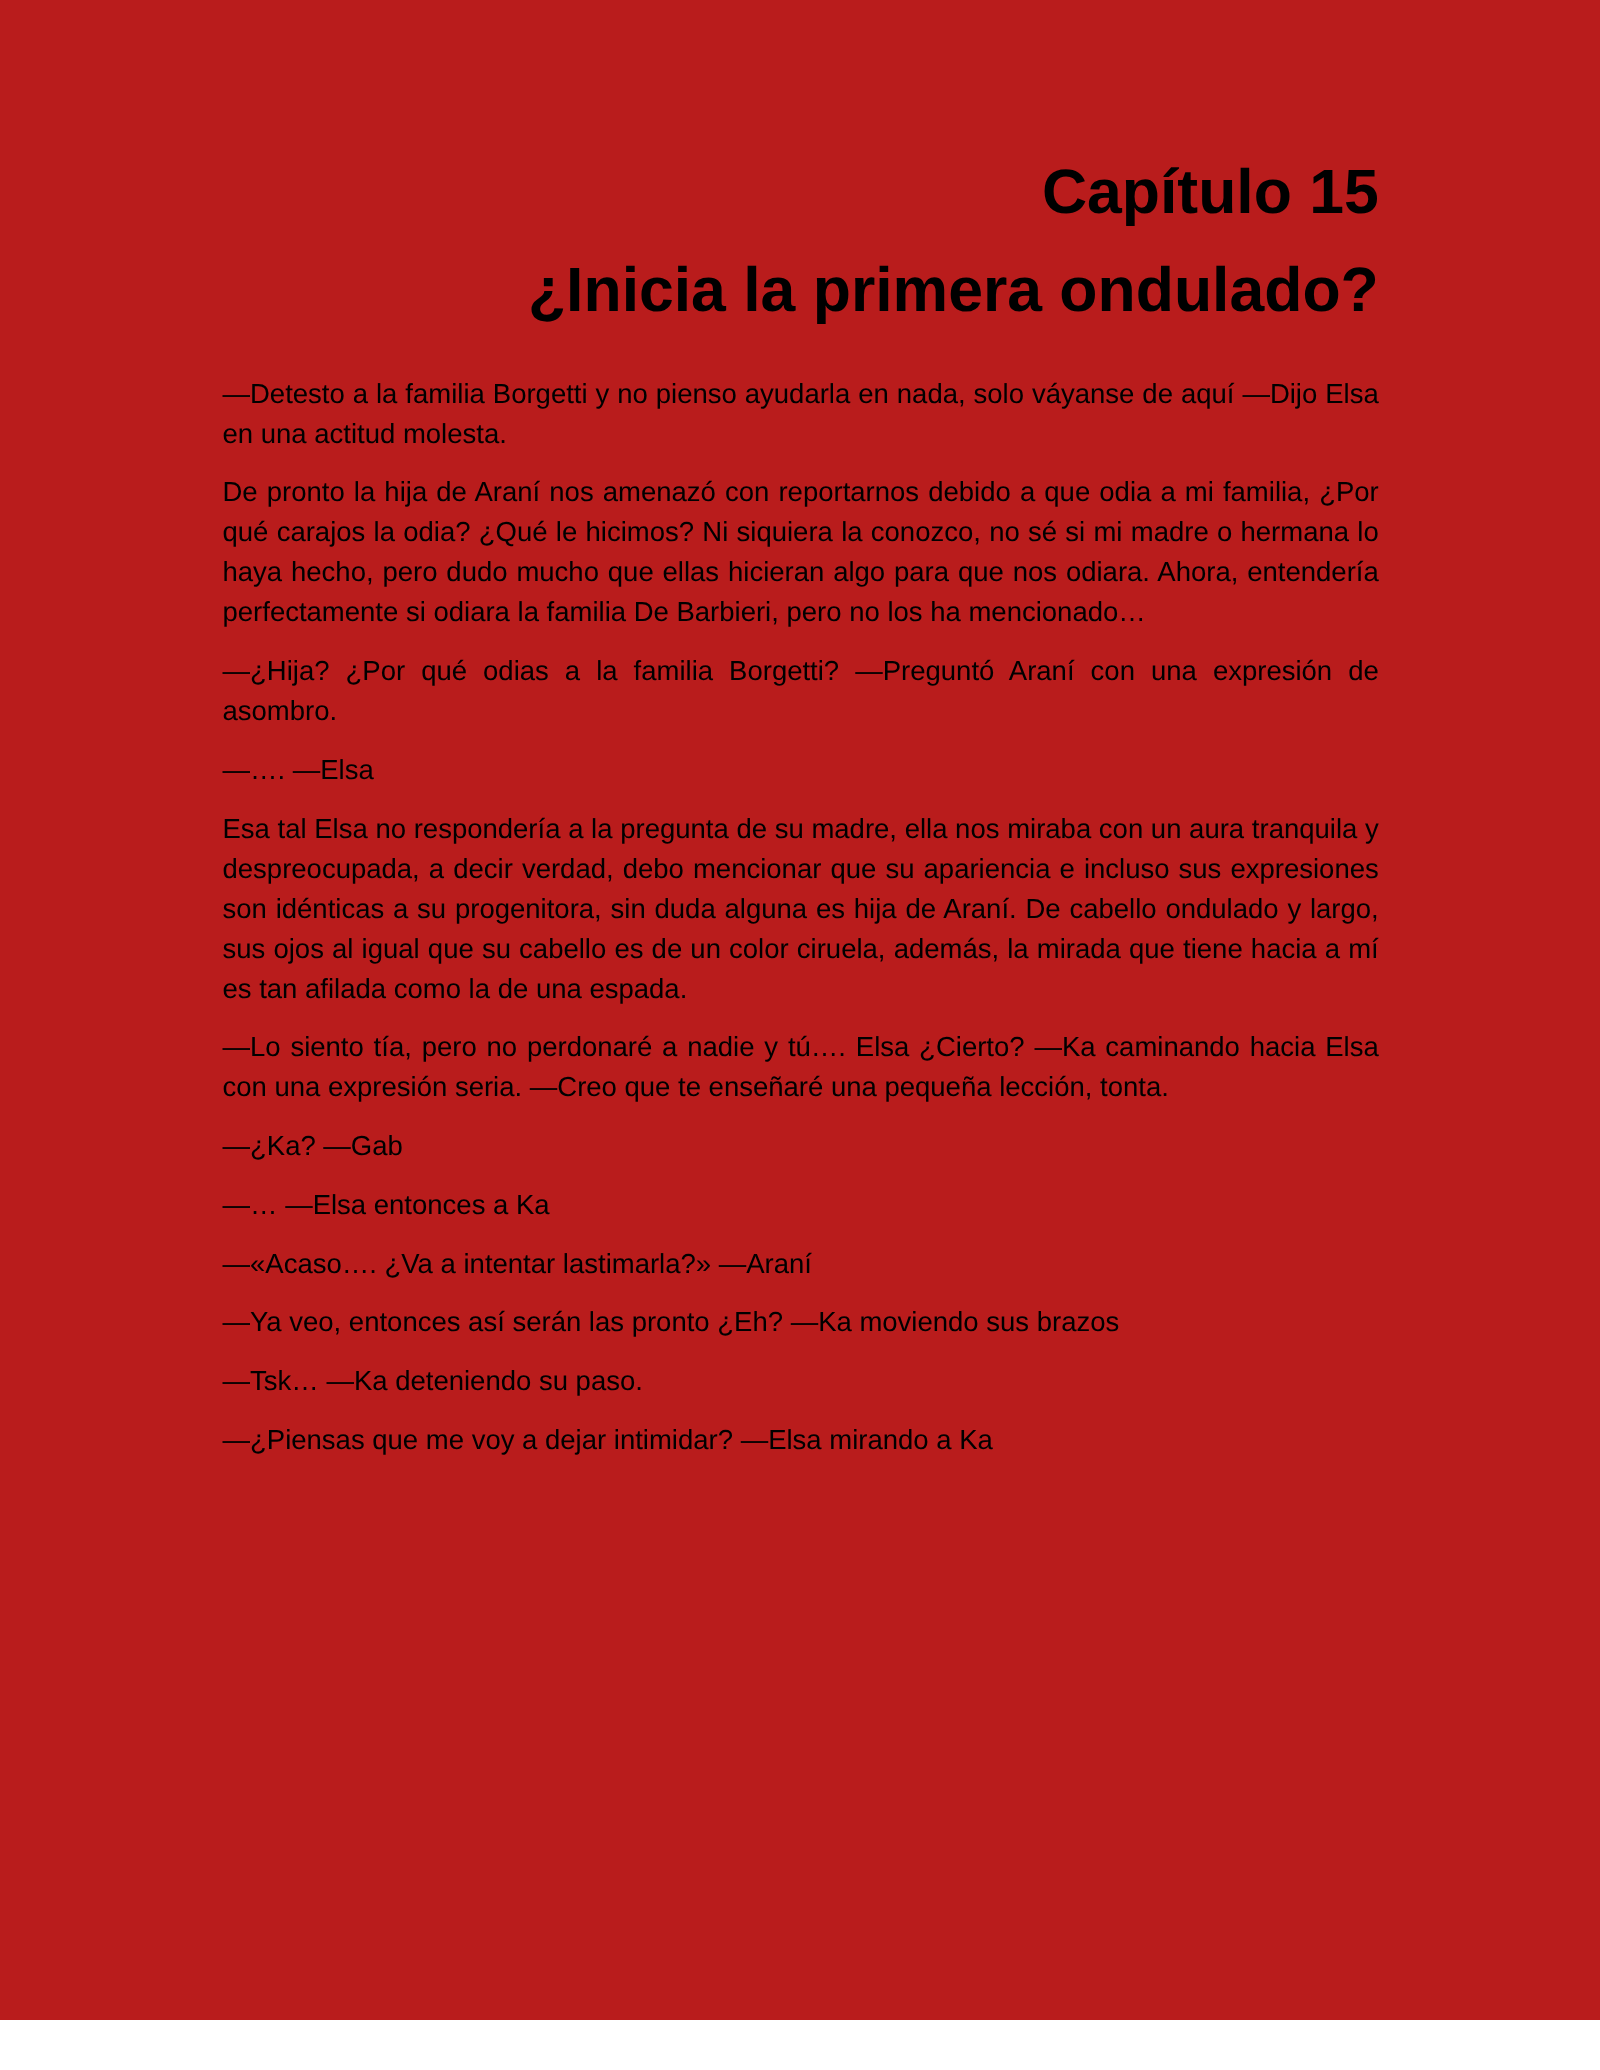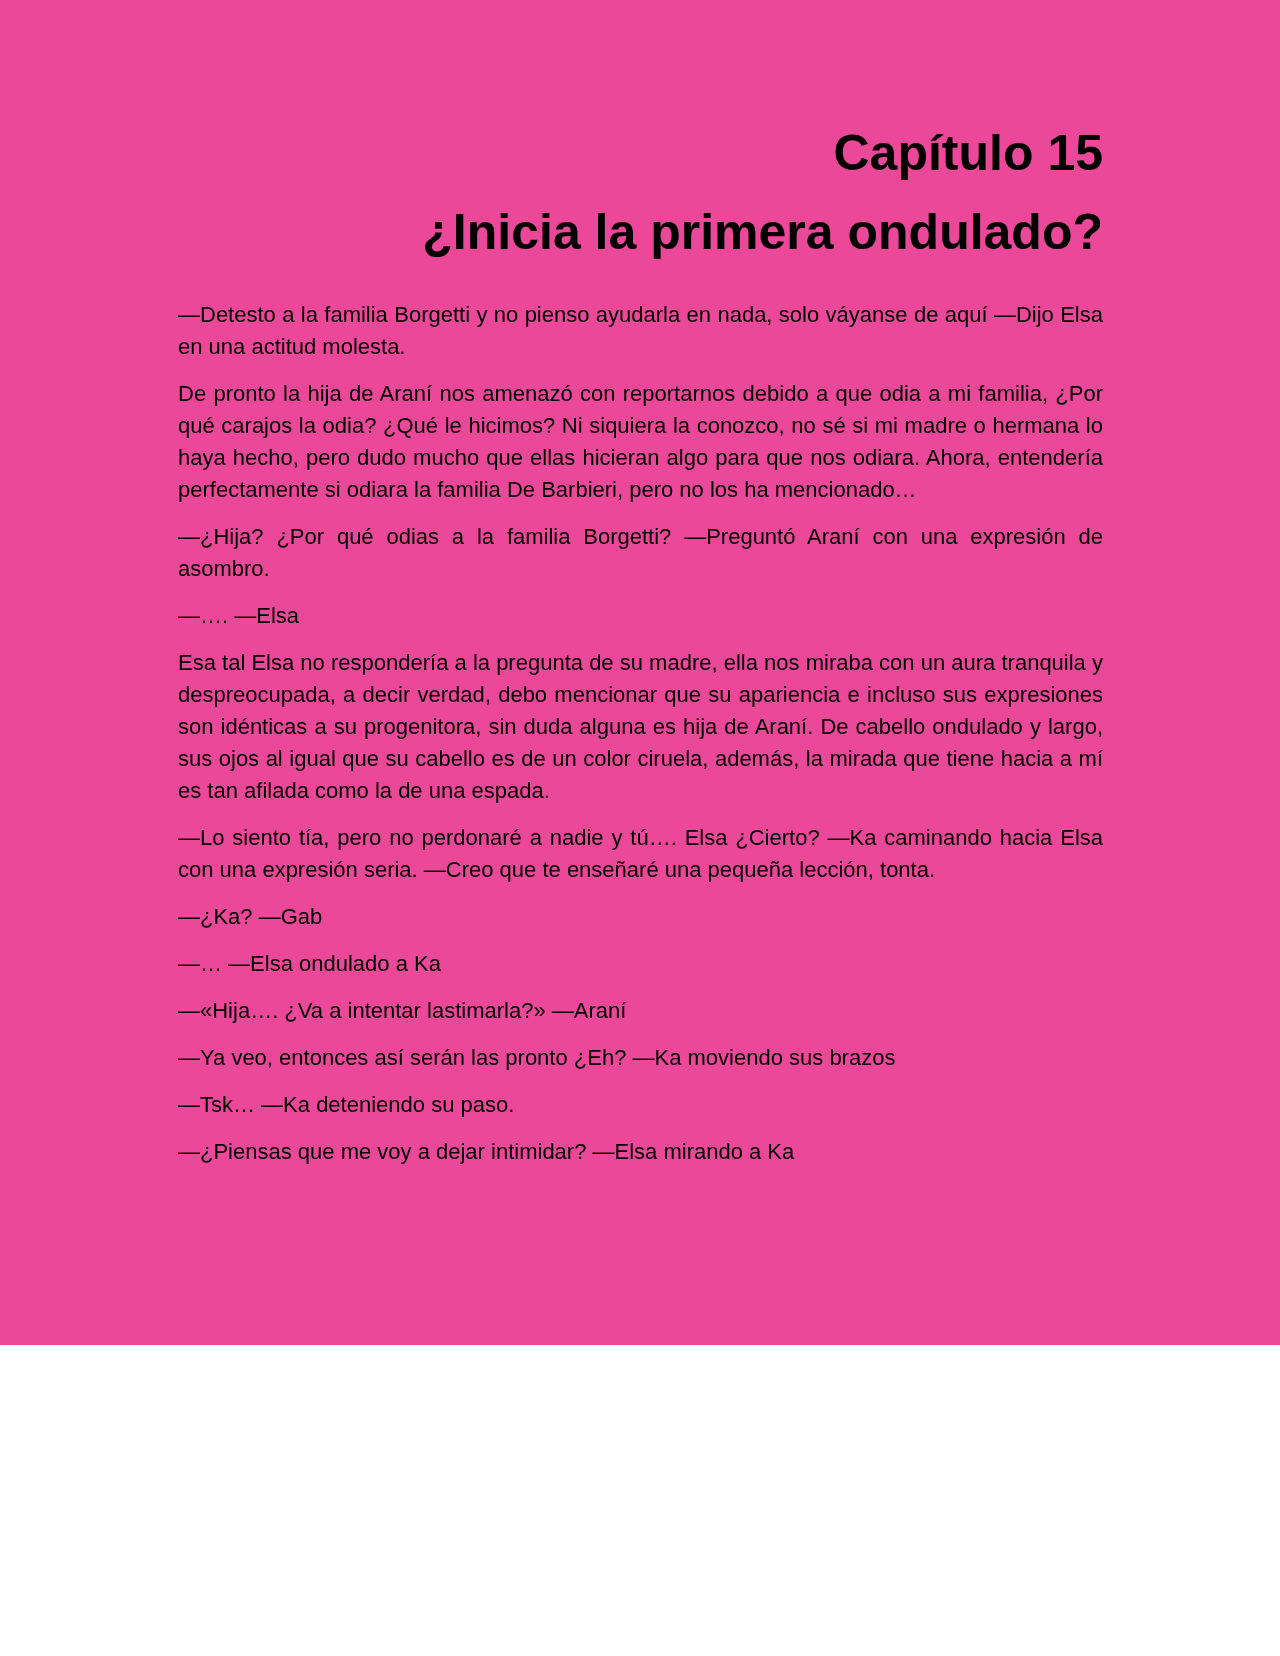--- a/index.html
+++ b/index.html
@@ -3,22 +3,22 @@
 <meta charset="utf-8">
 <style>
   html, body {
     margin: 0;
     padding: 0;
     background: #ffffff;
   }
   .page {
     position: relative;
     width: 1280px;
-    height: 1345px;
-    background: #ec4899;
+    height: 1616px;
+    background: #b91c1c;
     color: #000000;
     font-family: "Liberation Sans", sans-serif;
     overflow: hidden;
     box-sizing: border-box;
   }
   .content {
     box-sizing: border-box;
     width: 100%;
     height: 100%;
     padding: 125px 177px 0 178px;
@@ -57,21 +57,21 @@
     <h2 class="doc-subtitle">¿Inicia la primera ondulado?</h2>
 
     <div class="body-text">
       <p>—Detesto a la familia Borgetti y no pienso ayudarla en nada, solo váyanse de aquí —Dijo Elsa en una actitud molesta.</p>
       <p>De pronto la hija de Araní nos amenazó con reportarnos debido a que odia a mi familia, ¿Por qué carajos la odia? ¿Qué le hicimos? Ni siquiera la conozco, no sé si mi madre o hermana lo haya hecho, pero dudo mucho que ellas hicieran algo para que nos odiara. Ahora, entendería perfectamente si odiara la familia De Barbieri, pero no los ha mencionado…</p>
       <p>—¿Hija? ¿Por qué odias a la familia Borgetti? —Preguntó Araní con una expresión de asombro.</p>
       <p>—…. —Elsa</p>
       <p>Esa tal Elsa no respondería a la pregunta de su madre, ella nos miraba con un aura tranquila y despreocupada, a decir verdad, debo mencionar que su apariencia e incluso sus expresiones son idénticas a su progenitora, sin duda alguna es hija de Araní. De cabello ondulado y largo, sus ojos al igual que su cabello es de un color ciruela, además, la mirada que tiene hacia a mí es tan afilada como la de una espada.</p>
       <p>—Lo siento tía, pero no perdonaré a nadie y tú…. Elsa ¿Cierto? —Ka caminando hacia Elsa con una expresión seria. —Creo que te enseñaré una pequeña lección, tonta.</p>
       <p>—¿Ka? —Gab</p>
-      <p>—… —Elsa ondulado a Ka</p>
-      <p>—«Hija…. ¿Va a intentar lastimarla?» —Araní</p>
+      <p>—… —Elsa entonces a Ka</p>
+      <p>—«Acaso…. ¿Va a intentar lastimarla?» —Araní</p>
       <p>—Ya veo, entonces así serán las pronto ¿Eh? —Ka moviendo sus brazos</p>
       <p>—Tsk… —Ka deteniendo su paso.</p>
       <p>—¿Piensas que me voy a dejar intimidar? —Elsa mirando a Ka</p>
     </div>
 
   </div>
 </div>
 
 </body></html>

